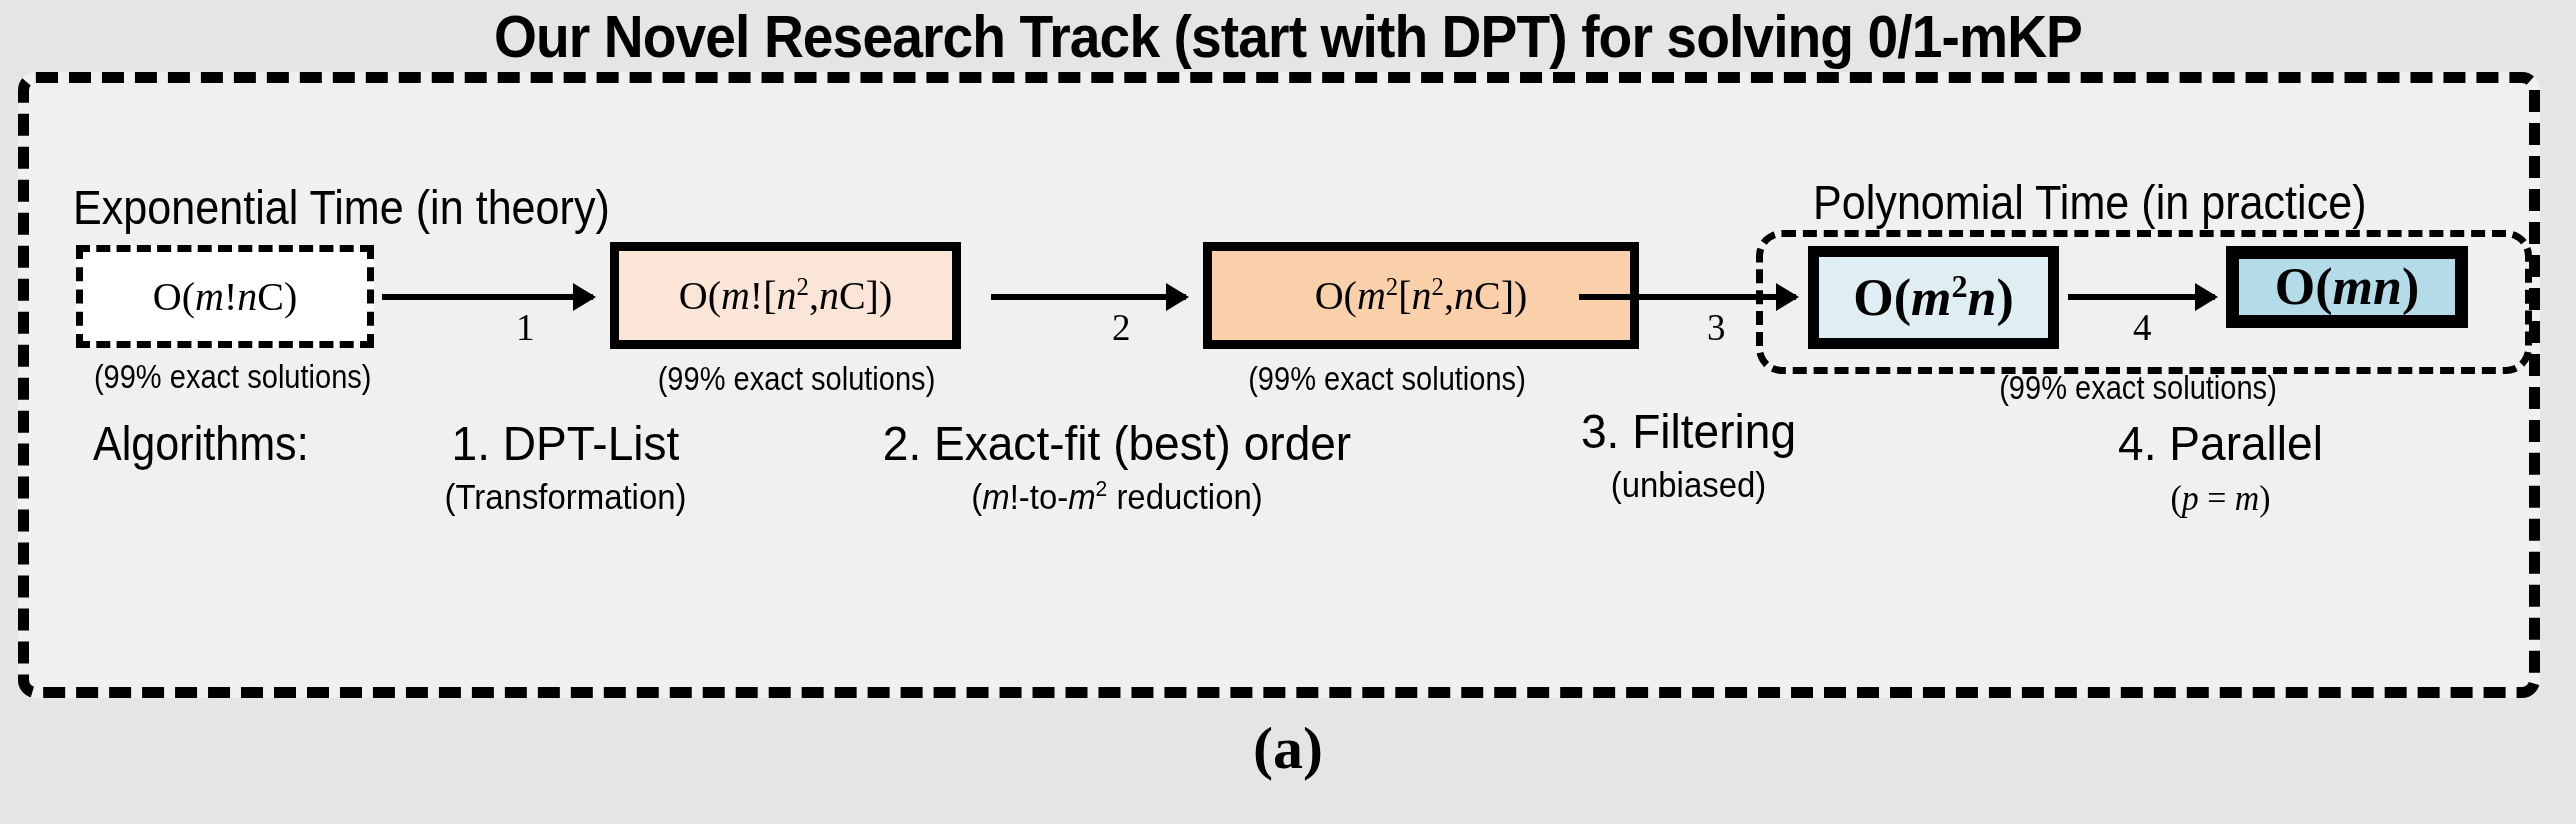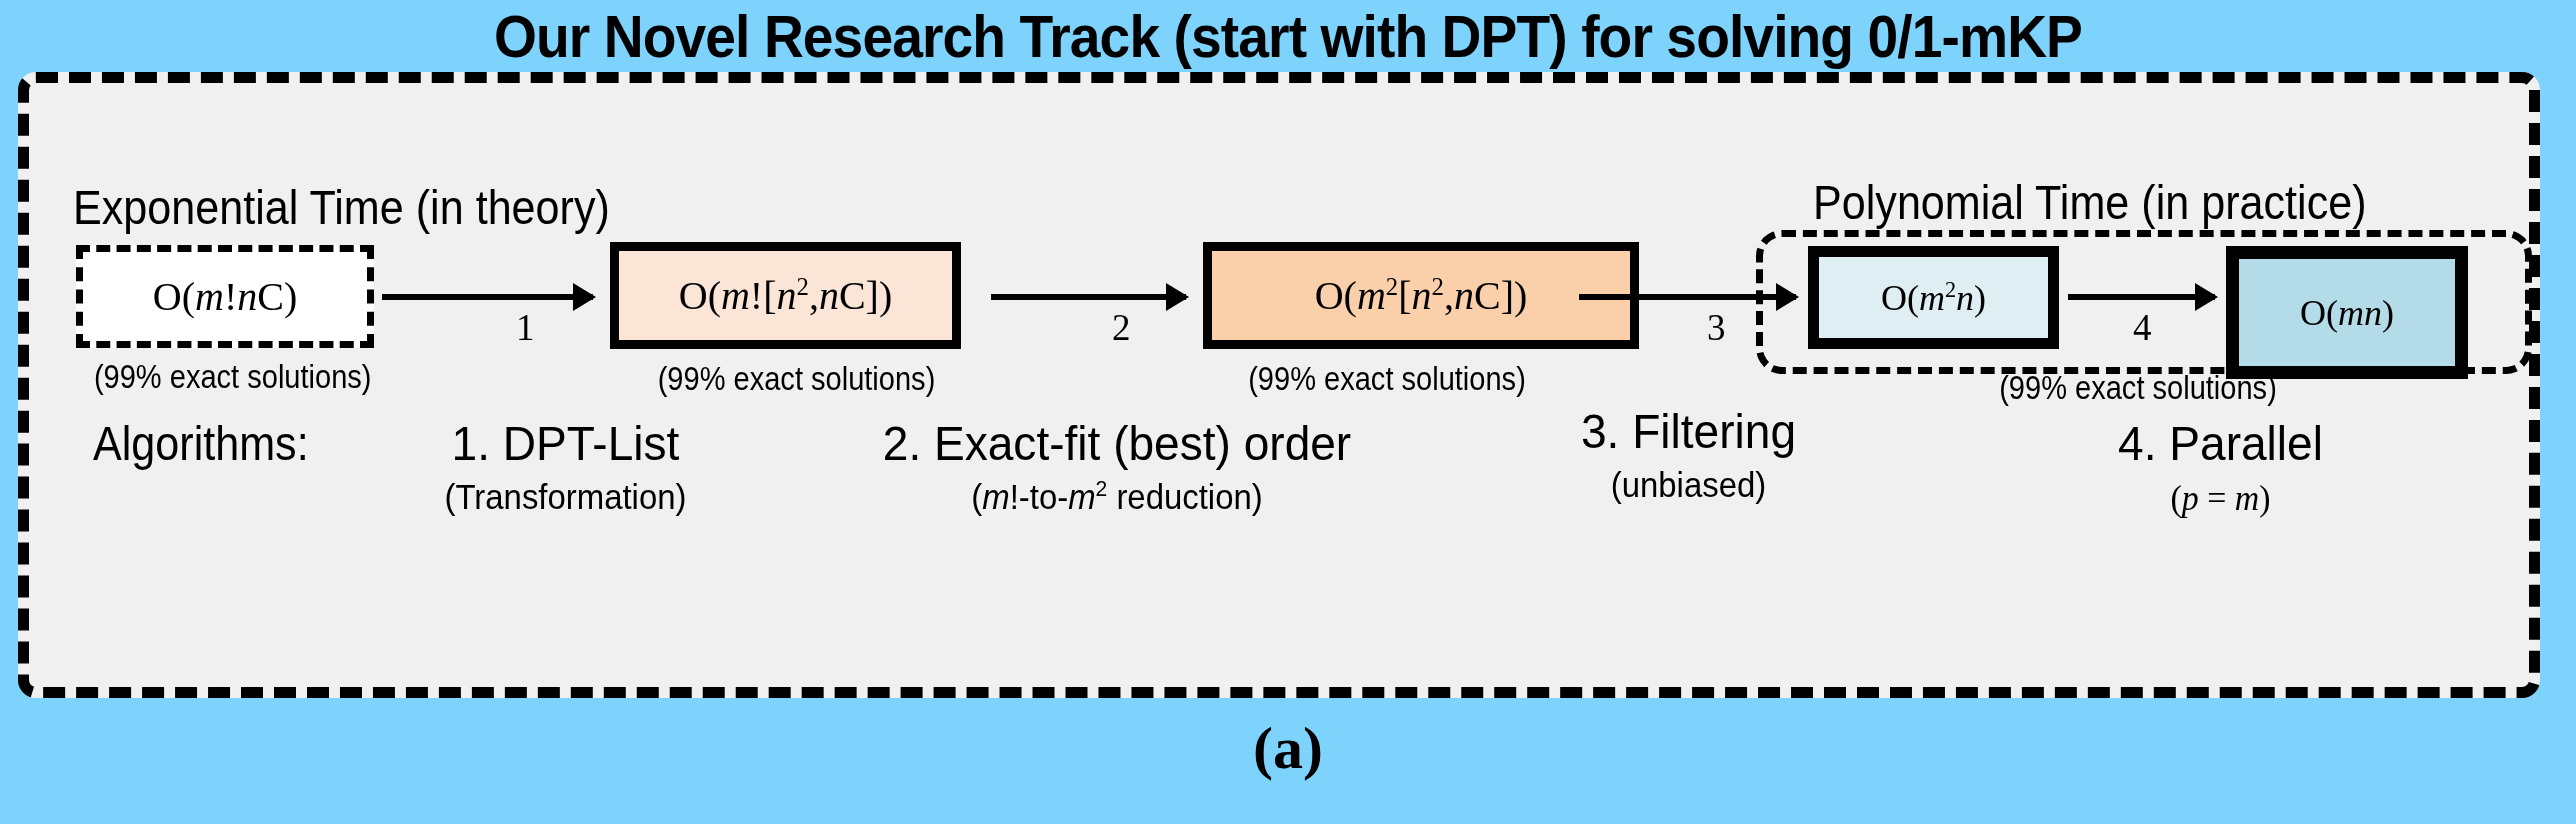--- a/index.html
+++ b/index.html
@@ -12,21 +12,21 @@
     height: 825px;
     font-family: "Liberation Sans", sans-serif;
     -webkit-font-smoothing: antialiased;
     overflow: hidden;
   }
 
   #page {
     position: relative;
     width: 2576px;
     height: 825px;
-    background: #7dd3fc;
+    background: #e5e5e5;
   }
 
   
   .figure-title {
     position: absolute;
     top: 2px;
     left: 0;
     width: 2576px;
     text-align: center;
     font-family: "Liberation Sans", sans-serif;
@@ -116,25 +116,25 @@
     left: 1174px; top: 159px; width: 436px; height: 107px;
     background: #fad0ab;
     border: 9px solid #000000;
   }
   .box-4 {
     left: 1779px; top: 163px; width: 251px; height: 103px;
     background: #deeef2;
     border: 11px solid #000000;
   }
   .box-4 .expr, .box-5 .expr {
-    font-weight: normal;
-    font-size: 36px;
+    font-weight: bold;
+    font-size: 52px;
   }
   .box-5 {
-    left: 2197px; top: 163px; width: 242px; height: 133px;
+    left: 2197px; top: 163px; width: 242px; height: 82px;
     background: #b3dce8;
     border: 13px solid #000000;
   }
 
   
   .arrow {
     position: absolute;
     height: 6px;
     background: #000000;
   }

